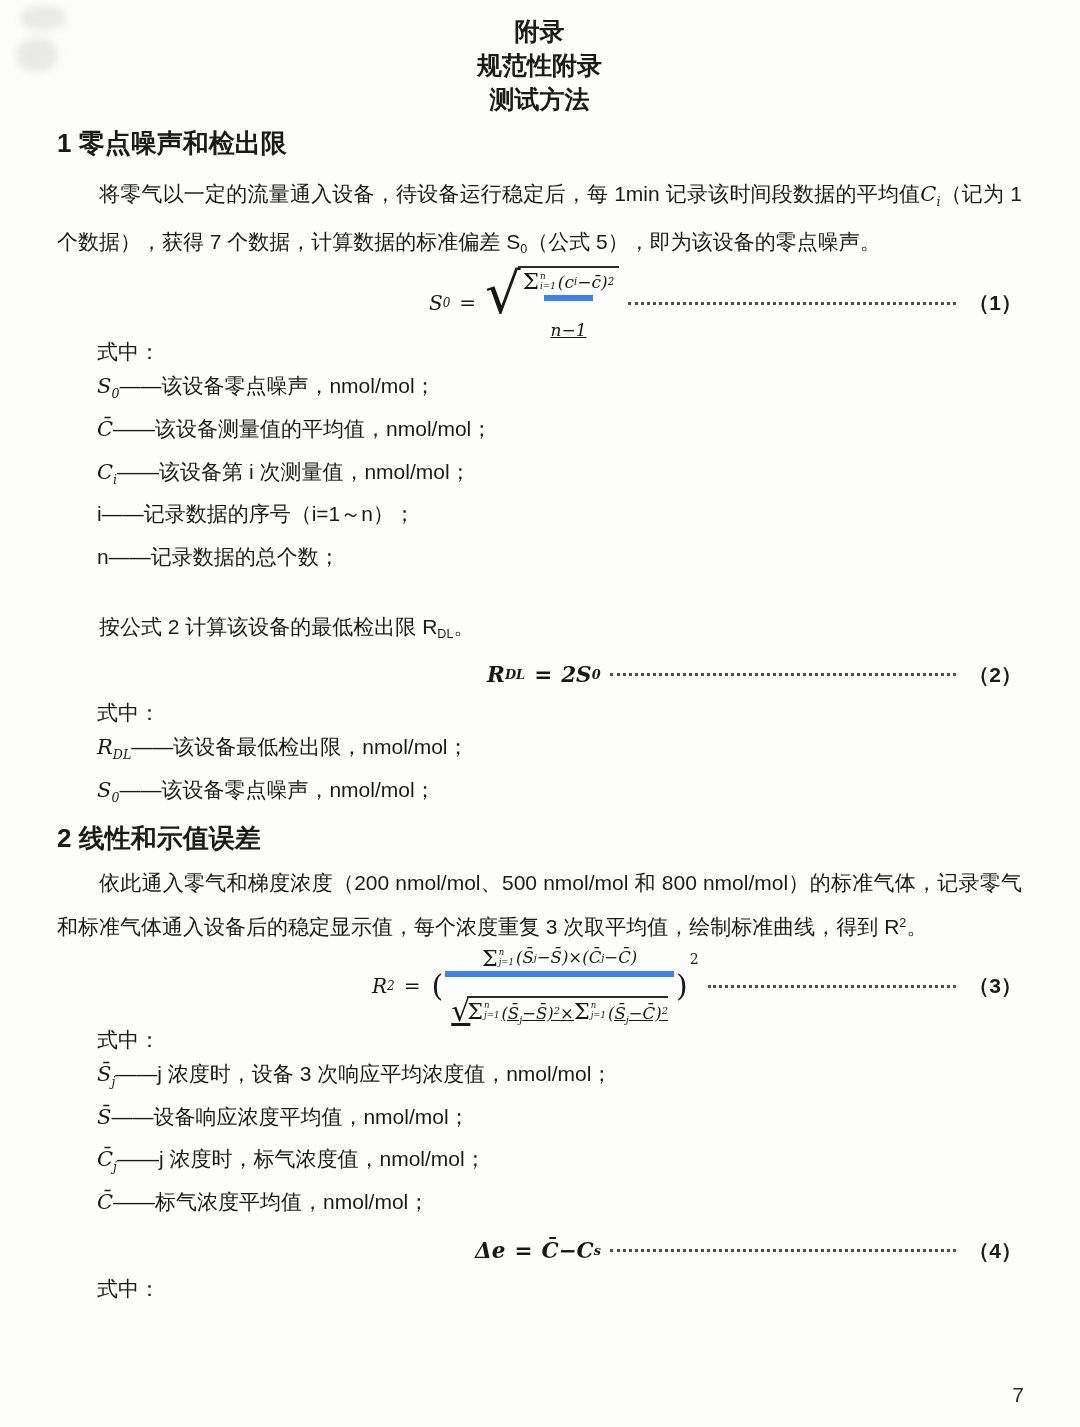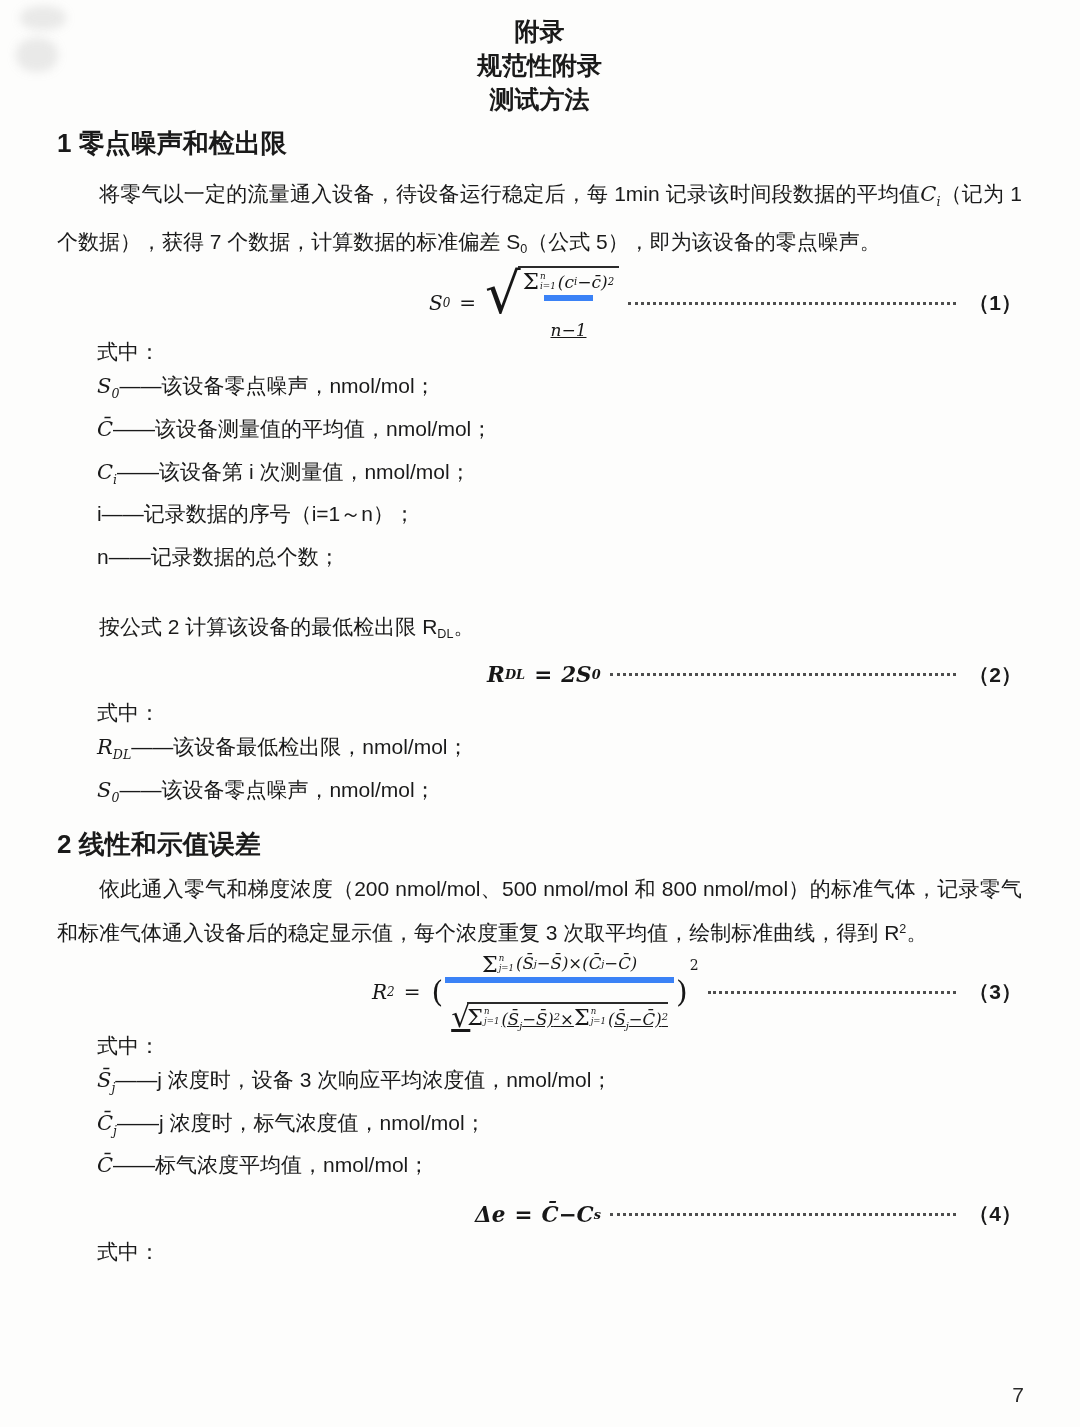--- a/index.html
+++ b/index.html
@@ -14,21 +14,21 @@
   }
   .artifact { position:absolute; background:rgba(130,130,130,0.16); filter:blur(5px); border-radius:45%; }
   .a1 { left:20px; top:6px;  width:46px; height:24px; }
   .a2 { left:16px; top:38px; width:42px; height:34px; }
 
   .titles { text-align:center; margin-top:2px; }
   .title-line { font-weight:700; font-size:25px; line-height:34px; }
 
   .h { font-weight:700; font-size:26px; line-height:30px; }
   .h1 { margin-top:12px; }
-  .h2 { margin-top:14px; }
+  .h2 { margin-top:8px; }
 
   .para { line-height:40px; text-align:justify; text-indent:2em; }
 
   .fi  { margin-left:40px; line-height:34px; }
   .def { margin-left:40px; line-height:34.6px; }
 
   .mvar { font-family:"DejaVu Serif",serif; font-style:italic; }
   sub.msub { font-family:"DejaVu Serif",serif; font-style:italic; font-size:0.6em; vertical-align:-0.4em; }
   sub.psub { font-size:0.6em; vertical-align:-0.35em; }
   sup.msup { font-size:0.6em; vertical-align:0.55em; }
@@ -198,20 +198,21 @@
       <span class="bigp">)</span>
         <sup class="outer2">2</sup>
     </span>
     <span class="eq-dots"></span>
     <span class="eq-label">（3）</span>
   </div>
 
   <div class="fi">式中：</div>
 
   <div class="def"><span class="mvar">S̄</span><sub class="msub">j</sub><span>——j 浓度时，设备 3 次响应平均浓度值，nmol/mol；</span></div>
+  <div class="def"><span class="mvar">S̄</span><sub class="msub"></sub><span>——设备响应浓度平均值，nmol/mol；</span></div>
   <div class="def"><span class="mvar">C̄</span><sub class="msub">j</sub><span>——j 浓度时，标气浓度值，nmol/mol；</span></div>
   <div class="def"><span class="mvar">C̄</span><sub class="msub"></sub><span>——标气浓度平均值，nmol/mol；</span></div>
 
 
   <div class="eq-row" style="height:42px; margin-top:2px;">
     <span class="eq-spacer" style="width:418px;"></span>
     <span class="eq-body f4-body">
       <span class="mvar">Δe</span>
       <span class="eq-sign">=</span>
       <span class="mvar">C̄</span>

